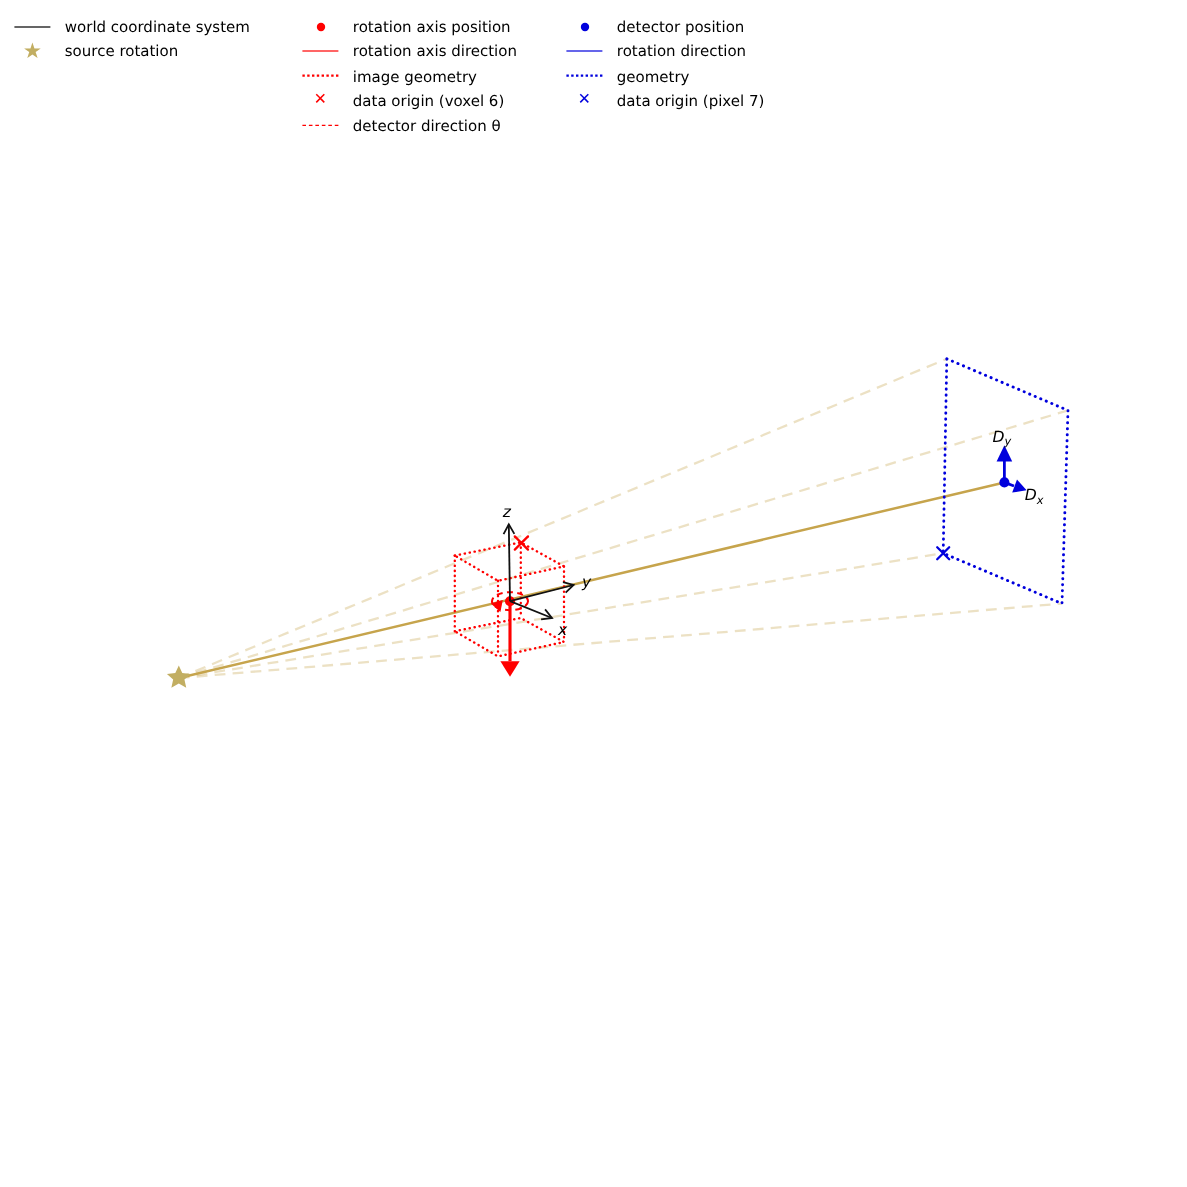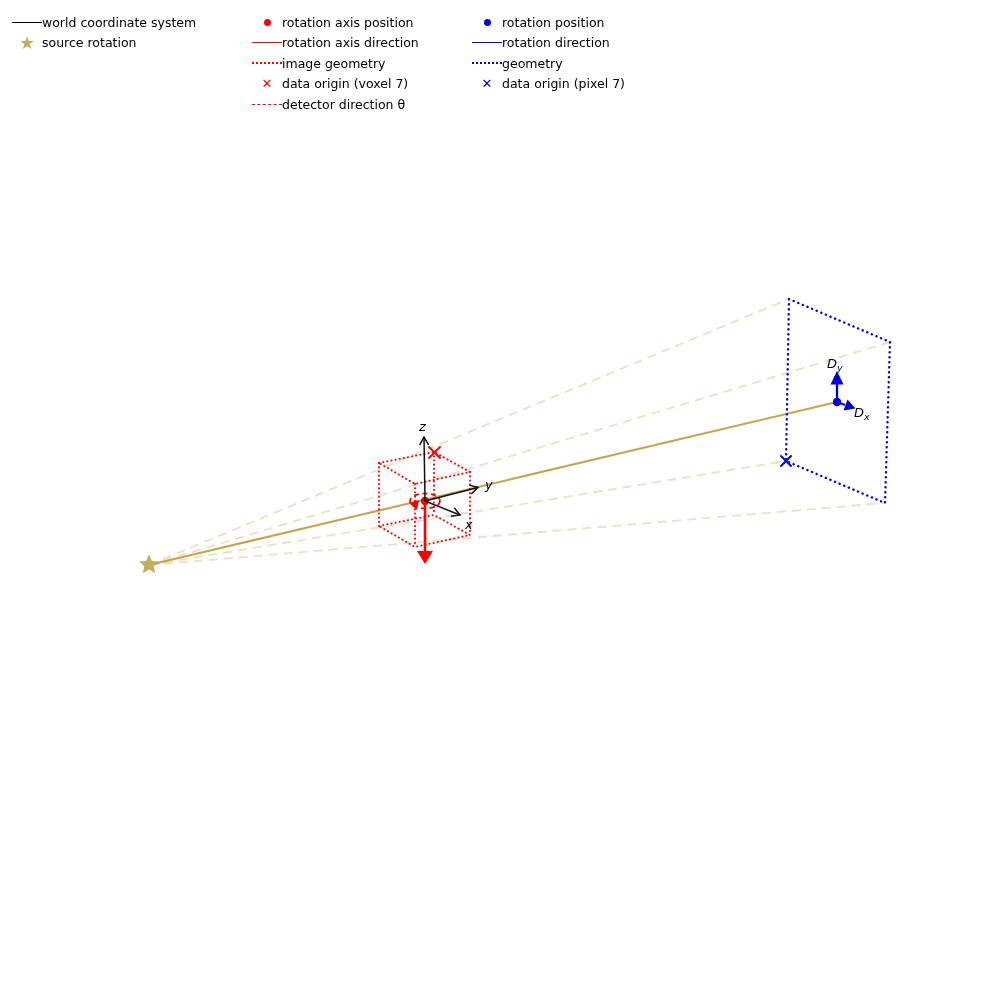--- a/index.html
+++ b/index.html
@@ -7,21 +7,21 @@
   .figure{position:absolute;inset:0;background:#ffffff;}
   svg.scene{position:absolute;left:0;top:0;}
   
   .legend{position:absolute;top:12px;left:0;width:989px;font-size:12.5px;color:#000;}
   .lcol{position:absolute;top:0;}
   .lcol.c1{left:12px;}
   .lcol.c2{left:252px;text-align:center;}
   .lcol.c3{left:472px;}
   .lrow{display:flex;align-items:center;height:20.5px;}
   .lmark{width:30px;display:flex;align-items:center;justify-content:center;flex:0 0 30px;}
-  .ltext{white-space:nowrap;}
+  .ltext{margin-left:12px;white-space:nowrap;}
   .m-line{width:30px;height:0;border-top:1.8px solid #000;}
   .m-line.red{border-top-color:#ff0000;}
   .m-line.blue{border-top-color:#0000dd;}
   .m-line.dotted{border-top-style:dotted;border-top-width:2.4px;}
   .m-line.dashed{border-top-style:dashed;}
   .m-dot{width:7px;height:7px;border-radius:50%;}
   .m-dot.red{background:#ff0000;}
   .m-dot.blue{background:#0000dd;}
   .m-cross{font-size:13px;font-weight:bold;line-height:1;}
   .m-cross.red{color:#ff0000;}
@@ -138,36 +138,36 @@
       <div class="lrow">
         <span class="lmark">
             <span class="m-line red dotted"></span>
           </span>
         <span class="ltext">image geometry</span>
       </div>
       <div class="lrow">
         <span class="lmark">
             <span class="m-cross red">✕</span>
           </span>
-        <span class="ltext">data origin (voxel 7)</span>
+        <span class="ltext">data origin (voxel 6)</span>
       </div>
       <div class="lrow">
         <span class="lmark">
             <span class="m-line red dashed"></span>
           </span>
         <span class="ltext">detector direction θ</span>
       </div>
     </div>
 
     <div class="lcol c3">
       <div class="lrow">
         <span class="lmark">
             <span class="m-dot blue"></span>
           </span>
-        <span class="ltext">rotation position</span>
+        <span class="ltext">detector position</span>
       </div>
       <div class="lrow">
         <span class="lmark">
             <span class="m-line blue"></span>
           </span>
         <span class="ltext">rotation direction</span>
       </div>
       <div class="lrow">
         <span class="lmark">
             <span class="m-line blue dotted"></span>

